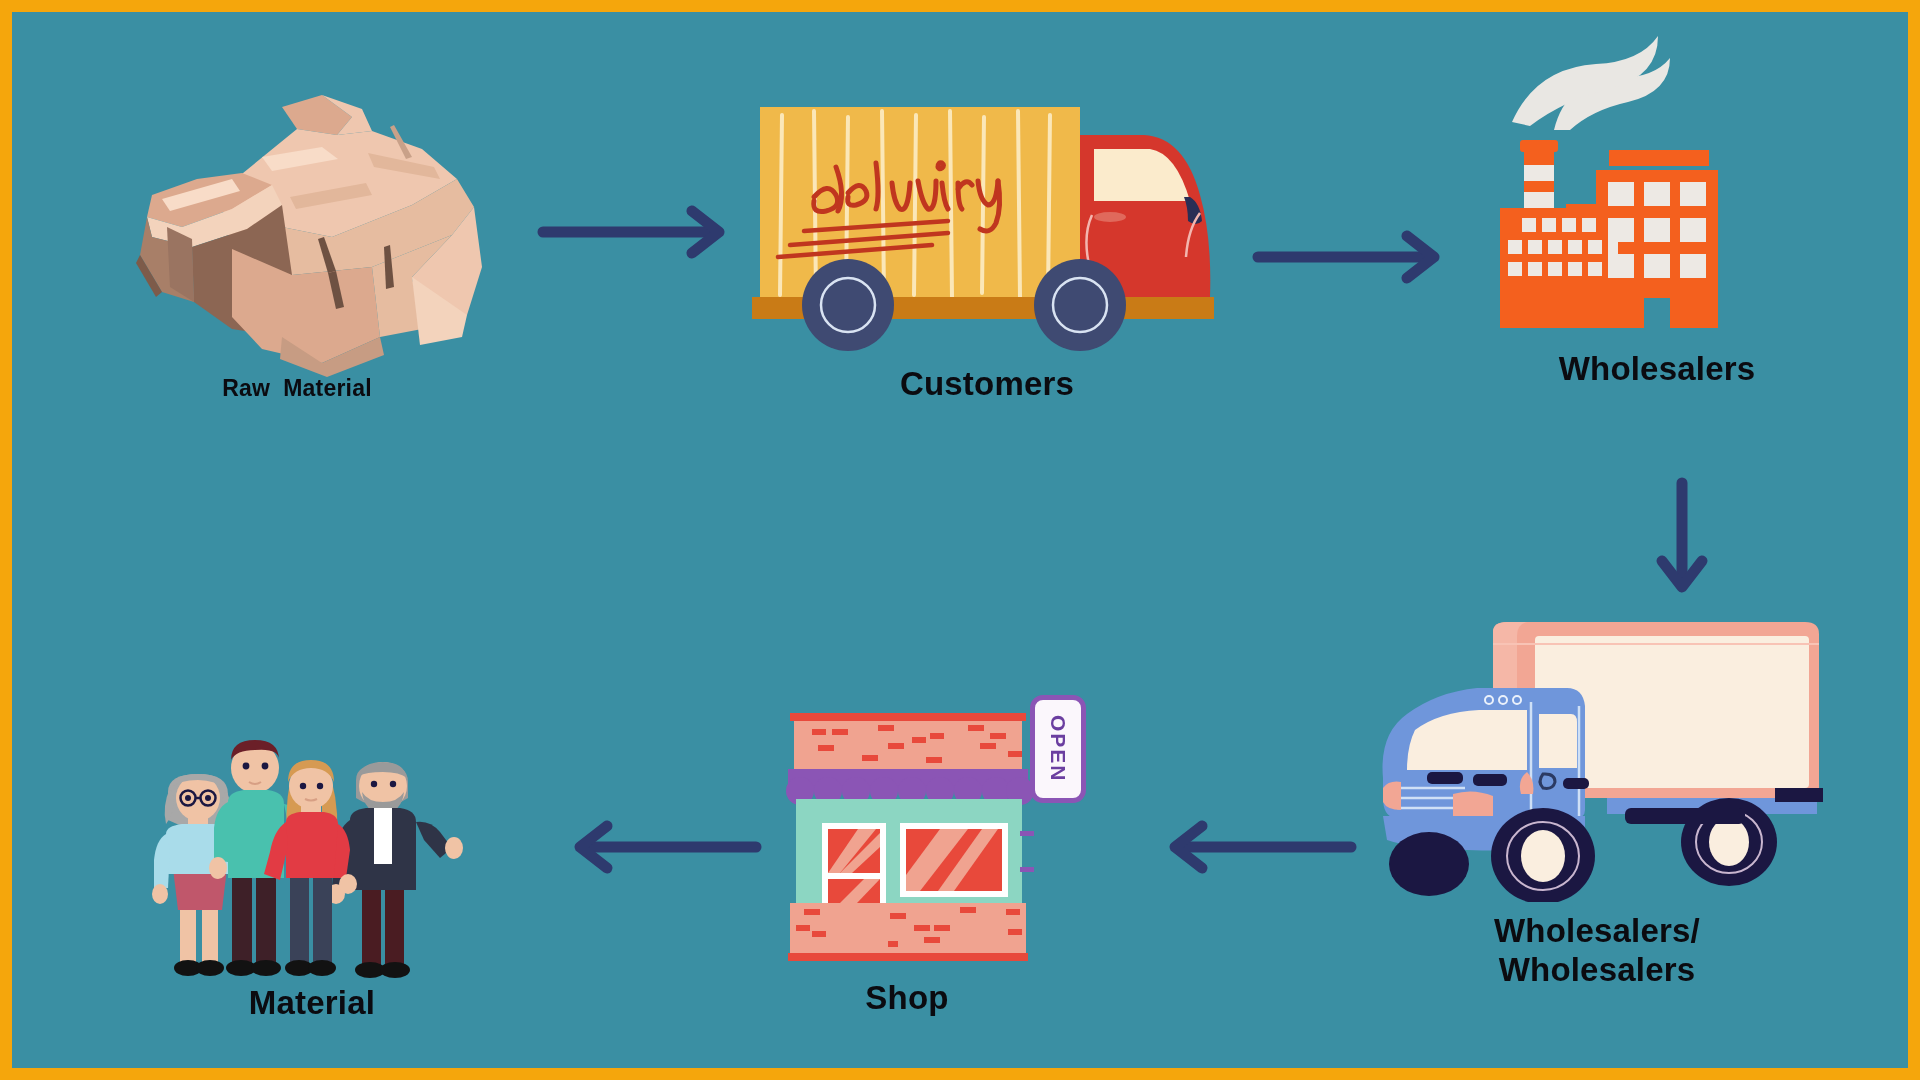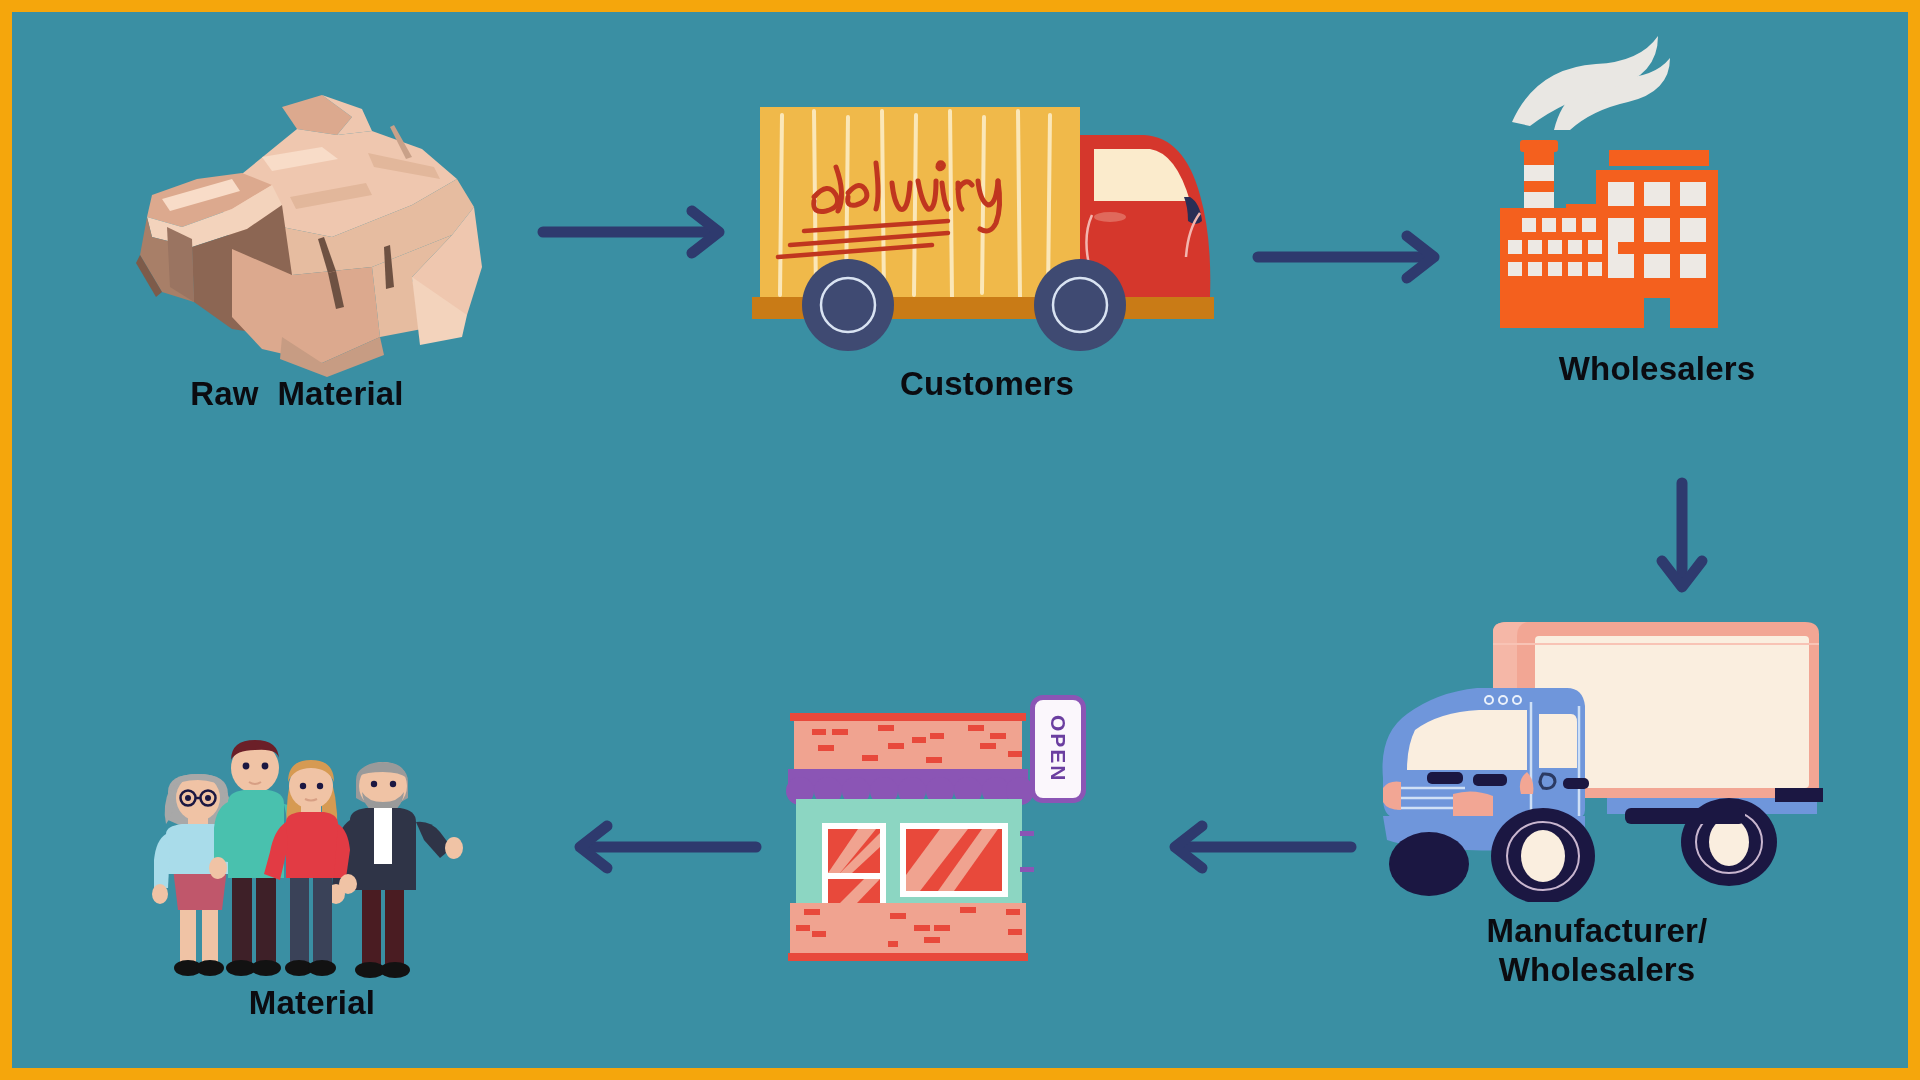--- a/index.html
+++ b/index.html
@@ -65,21 +65,21 @@
         <polygon points="196,152 202,150 214,184 206,186" fill="#6E5142"></polygon>
         <polygon points="206,186 214,184 222,220 214,222" fill="#6E5142"></polygon>
         <polygon points="262,160 268,158 272,200 264,202" fill="#6E5142"></polygon>
         <polygon points="268,40 272,38 290,70 284,72" fill="#C9A189"></polygon>
         <polygon points="140,70 200,60 216,72 150,84" fill="#F8DCC8"></polygon>
         <polygon points="40,112 110,92 118,104 48,124" fill="#F8DCC8"></polygon>
         <polygon points="246,66 312,80 318,92 252,80" fill="#E2B79B"></polygon>
         <polygon points="168,110 244,96 250,108 174,122" fill="#E2B79B"></polygon>
         <polygon points="18,168 40,205 34,210 14,176" fill="#7D5B4A"></polygon>
       </svg>
-      <div class="label" style="left:0; top:288px; width:370px; font-size:33px;">Raw  Material</div>
+      <div class="label" style="left:0; top:288px; width:370px; font-size:23px;">Raw  Material</div>
     </div>
 
     <div class="arrow" style="left:525px; top:190px;">
       <svg width="200" height="60" viewBox="0 0 200 60">
         <line x1="6" y1="30" x2="178" y2="30" stroke="#2E3A6E" stroke-width="11" stroke-linecap="round"></line>
         <polyline points="155,9 182,30 155,51" fill="none" stroke="#2E3A6E" stroke-width="11" stroke-linecap="round" stroke-linejoin="round"></polyline>
       </svg>
     </div>
 
     <div class="node" style="left:740px; top:85px; width:470px; height:340px;">
@@ -254,21 +254,21 @@
 
         <ellipse cx="176" cy="254" rx="52" ry="48" fill="#1B1742"></ellipse>
         <ellipse cx="176" cy="254" rx="22" ry="26" fill="#FAEEDF"></ellipse>
         <ellipse cx="176" cy="254" rx="36" ry="34" fill="none" stroke="#C9B6CF" stroke-width="2"></ellipse>
         <ellipse cx="362" cy="240" rx="48" ry="44" fill="#1B1742"></ellipse>
         <ellipse cx="362" cy="240" rx="20" ry="24" fill="#FAEEDF"></ellipse>
         <ellipse cx="362" cy="240" rx="33" ry="31" fill="none" stroke="#C9B6CF" stroke-width="2"></ellipse>
         <ellipse cx="62" cy="262" rx="40" ry="32" fill="#1B1742"></ellipse>
         <rect x="258" y="206" width="120" height="16" rx="6" fill="#1B1742"></rect>
       </svg>
-      <div class="label" style="left:0; top:310px; width:460px; font-size:33px;">Manufacturer/
+      <div class="label" style="left:0; top:310px; width:460px; font-size:33px;">Wholesalers/
 Wholesalers</div>
     </div>
 
     <div class="arrow" style="left:1145px; top:805px;">
       <svg width="200" height="60" viewBox="0 0 200 60">
         <line x1="22" y1="30" x2="194" y2="30" stroke="#2E3A6E" stroke-width="11" stroke-linecap="round"></line>
         <polyline points="45,9 18,30 45,51" fill="none" stroke="#2E3A6E" stroke-width="11" stroke-linecap="round" stroke-linejoin="round"></polyline>
       </svg>
     </div>
 
@@ -341,20 +341,21 @@
       </svg>
 
       <div style="position:absolute; left:248px; top:-12px; width:46px; height:98px;
                   border:5px solid #8B55B5; border-radius:13px; background:#FBF7FC;
                   display:flex; align-items:center; justify-content:center;">
         <span style="color:#6B3FA0; font-size:21px; font-weight:bold; line-height:1.0;
                      writing-mode:vertical-rl; letter-spacing:2px;
                      font-family:'Liberation Sans', sans-serif;">OPEN</span>
       </div>
 
+      <div class="label" style="left:-35px; top:272px; width:320px; font-size:33px;">Shop</div>
     </div>
 
     <div class="arrow" style="left:550px; top:805px;">
       <svg width="200" height="60" viewBox="0 0 200 60">
         <line x1="22" y1="30" x2="194" y2="30" stroke="#2E3A6E" stroke-width="11" stroke-linecap="round"></line>
         <polyline points="45,9 18,30 45,51" fill="none" stroke="#2E3A6E" stroke-width="11" stroke-linecap="round" stroke-linejoin="round"></polyline>
       </svg>
     </div>
 
     <div class="node" style="left:140px; top:690px; width:320px; height:330px;">

